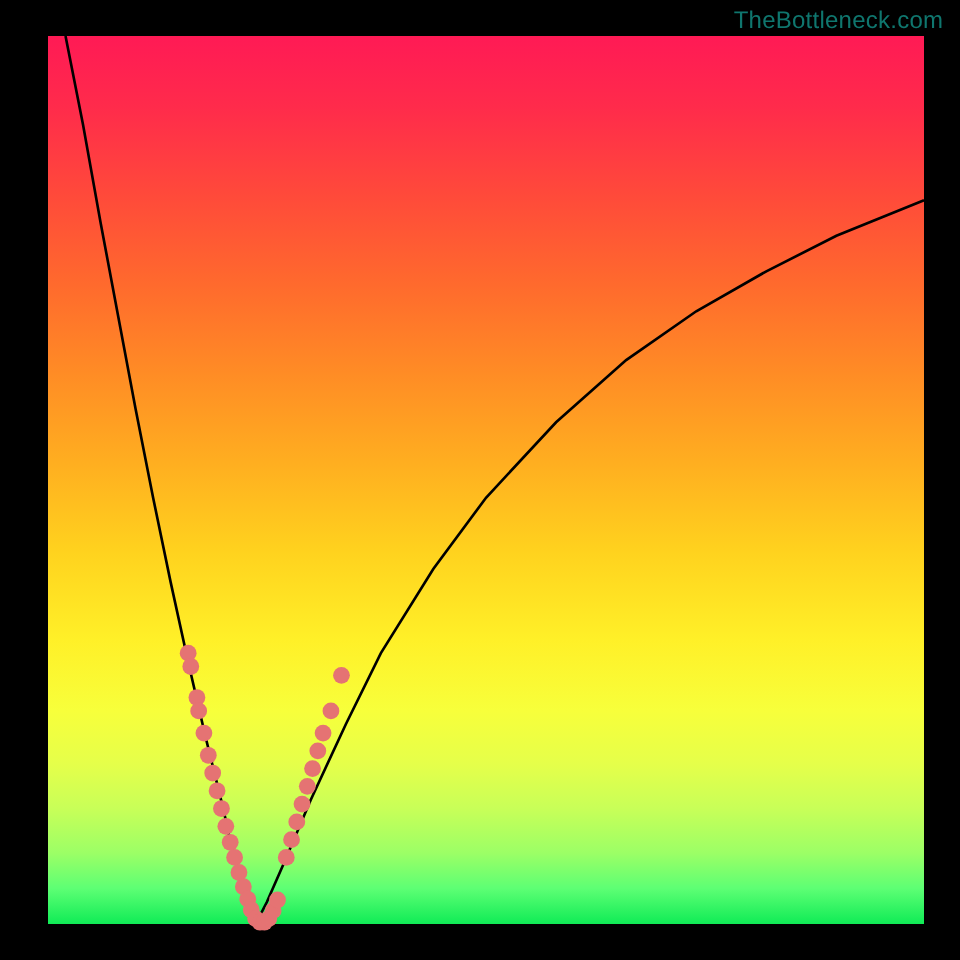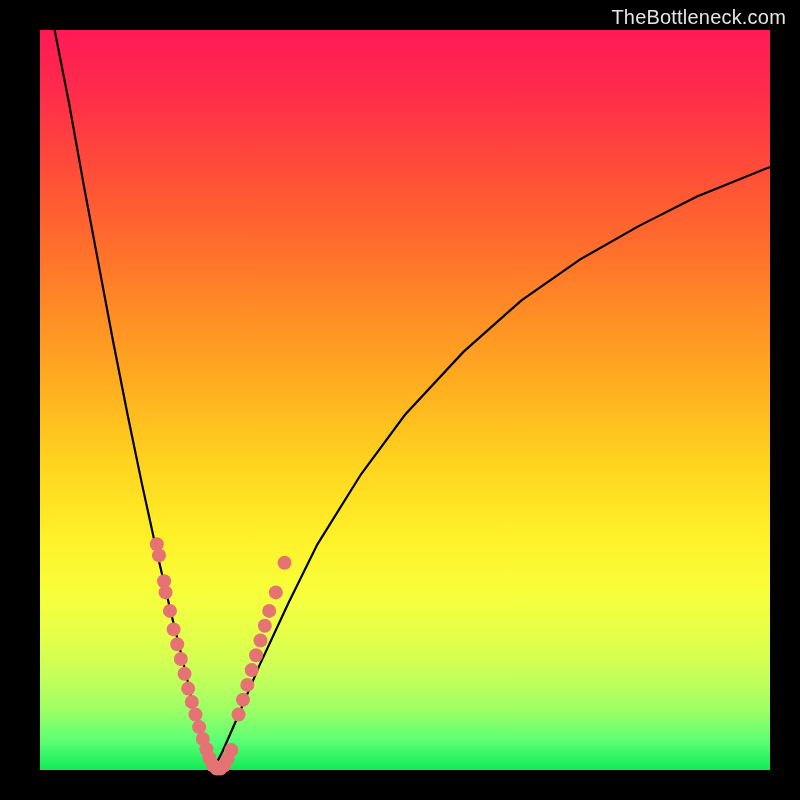--- a/index.html
+++ b/index.html
@@ -38,21 +38,21 @@
       #c8ff58 87%,
       #9cff66 92%,
       #5dff74 96%,
       #10eb56 100%
     );
   }
   .watermark {
     position: absolute;
     top: 6px;
     right: 14px;
-    color: #e5e5e5;
+    color: #0f766e;
     font-size: 20px;
     font-weight: 500;
     letter-spacing: 0.2px;
     user-select: none;
   }
   svg.curve-layer {
     position: absolute;
     left: 0; top: 0;
     width: 730px; height: 740px;
     overflow: visible;

